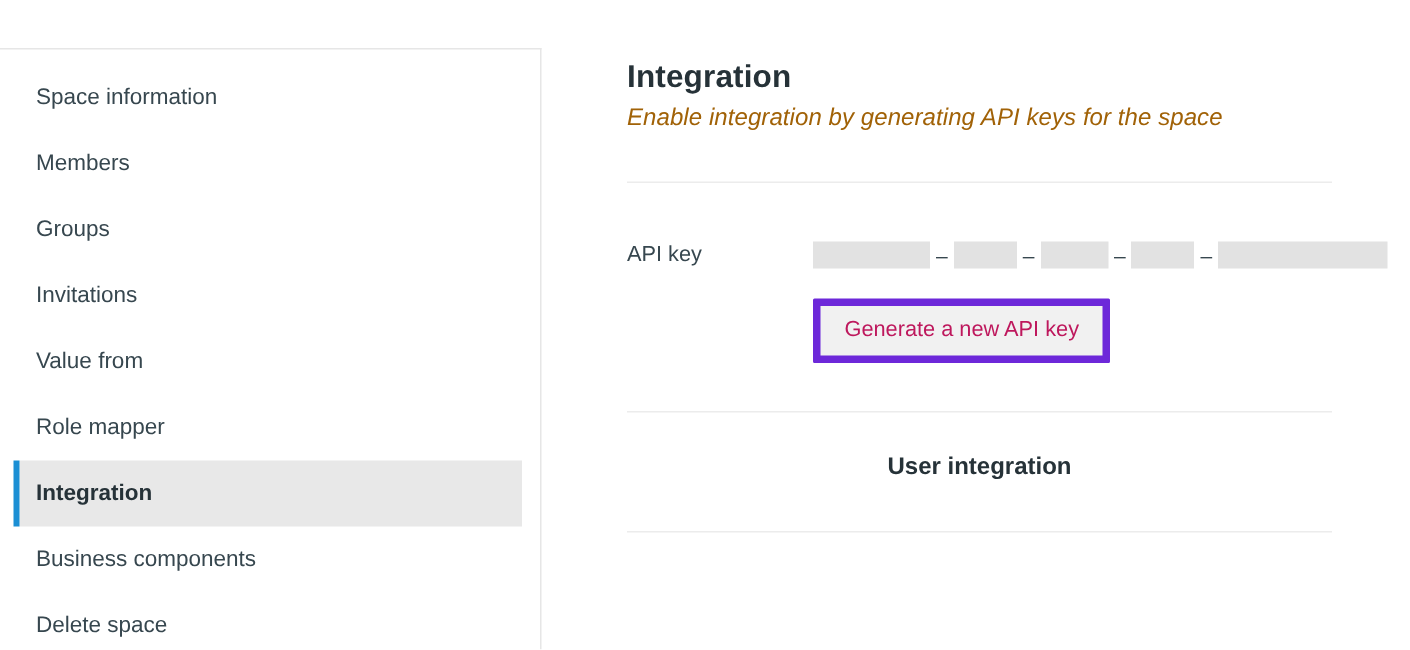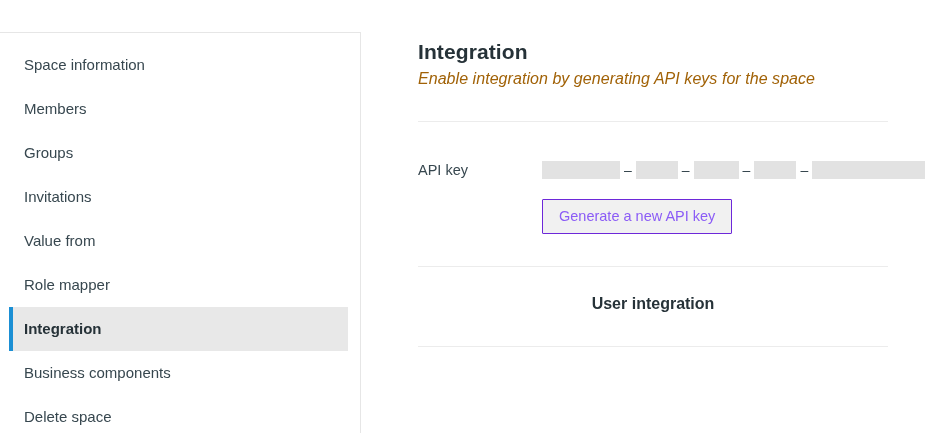--- a/index.html
+++ b/index.html
@@ -130,22 +130,22 @@
   }
 
   
   .btn-row {
     margin-top: 20px;
     padding-left: 124px;
   }
   .btn {
     display: inline-block;
     background: #f1f1f1;
-    border: 1px solid #6d28d9;
-    color: #8b5cf6;
+    border: 5px solid #6d28d9;
+    color: #be185d;
     font-family: "Liberation Sans", sans-serif;
     font-size: 14.5px;
     padding: 8px 16px 9px 16px;
     cursor: pointer;
     border-radius: 1px;
   }
 
   
   .subsection {
     margin-top: 28px;

